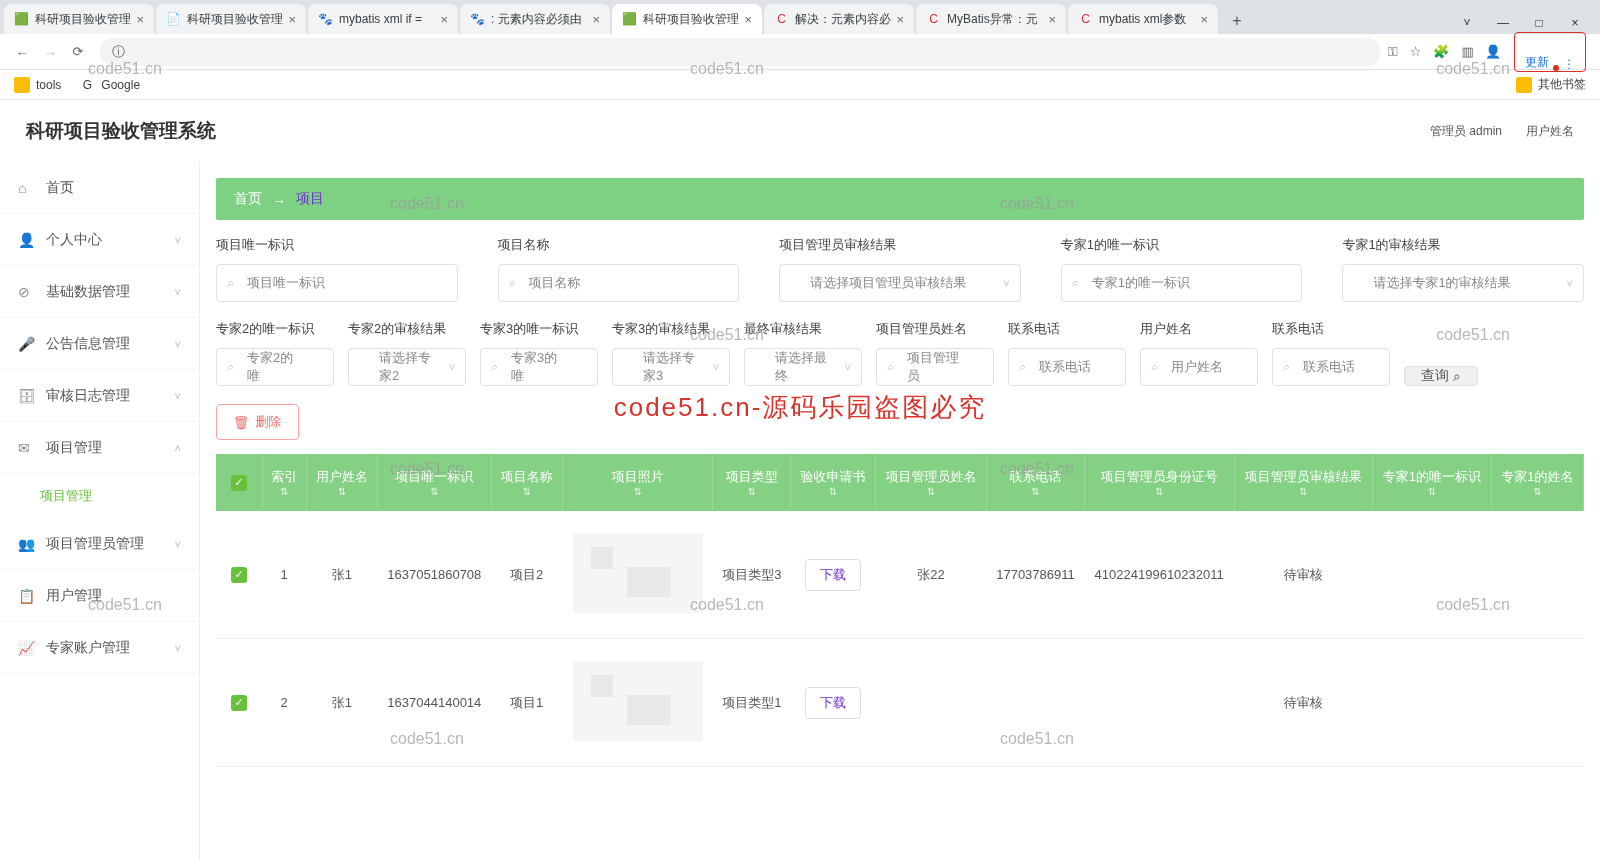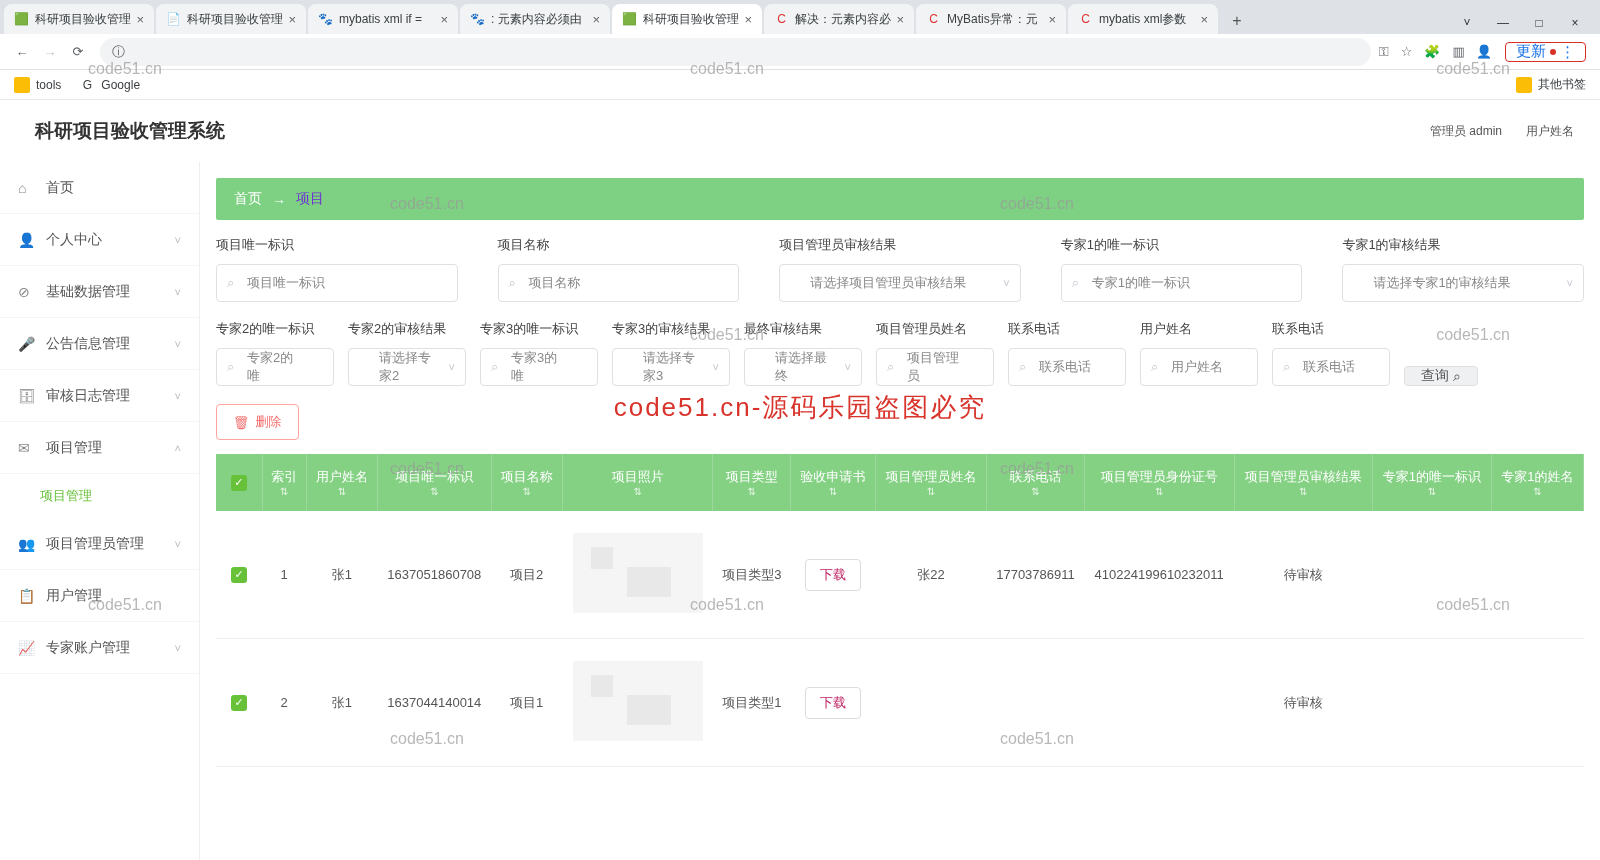--- a/index.html
+++ b/index.html
@@ -13,33 +13,33 @@
 .tab-close { margin-left:auto; color:#666; cursor:pointer; font-size:13px; }
 .new-tab { width:26px; height:26px; display:flex; align-items:center; justify-content:center; color:#555; margin-left:4px; font-size:16px; }
 .chrome-ctrls { margin-left:auto; display:flex; gap:22px; padding:0 14px 4px 0; color:#333; font-size:12px; }
 .chrome-ctrls span { width:14px; text-align:center; }
 
 .address-bar { height:36px; background:#fff; display:flex; align-items:center; padding:0 8px; border-bottom:1px solid #e0e0e0; }
 .nav-btn { width:28px; height:28px; display:flex; align-items:center; justify-content:center; color:#5f6368; border-radius:50%; }
 .url-box { flex:1; height:28px; border-radius:14px; background:#f1f3f4; display:flex; align-items:center; padding:0 12px; margin:0 8px; font-size:13px; color:#202124; }
 .url-box .info-ico { margin-right:8px; color:#5f6368; }
 .url-actions { display:flex; gap:12px; align-items:center; color:#5f6368; padding-right:6px; }
-.update-btn { border:1px solid #d93025; color:#1a73e8; height:20px; padding:0 10px; border-radius:4px; display:flex; align-items:center; font-size:15px; }
+.update-btn { border:1px solid #d93025; color:#1a73e8; height:40px; padding:0 10px; border-radius:4px; display:flex; align-items:flex-end; font-size:12px; }
 .update-dot { width:6px; height:6px; background:#d93025; border-radius:50%; margin-left:4px; }
 
 .bookmarks { height:30px; background:#fff; display:flex; align-items:center; padding:0 14px; border-bottom:1px solid #e8e8e8; font-size:12px; color:#3c4043; }
 .bm-item { display:flex; align-items:center; margin-right:18px; }
 .bm-icon { width:16px; height:16px; background:#fbbd05; margin-right:6px; border-radius:2px; }
 .bm-g { width:16px; height:16px; margin-right:6px; display:inline-flex; align-items:center; justify-content:center; }
 .bm-right { margin-left:auto; display:flex; align-items:center; }
 
 
 .app { display:flex; height:calc(860px - 100px); flex-direction:column; }
 .app-header { height:62px; display:flex; align-items:center; padding:0 26px; justify-content:space-between; }
-.app-title { font-size:19px; font-weight:600;margin-left:9px; }
+.app-title { font-size:19px; font-weight:600; }
 .app-header-right { display:flex; gap:24px; color:#555; font-size:12px; }
 
 .app-body { display:flex; flex:1; overflow:hidden; background:#fff; }
 .sidebar { width:200px; border-right:1px solid #eee; overflow-y:auto; }
 .menu-item { height:52px; display:flex; align-items:center; padding:0 18px; color:#555; cursor:pointer; font-size:14px; border-bottom:1px solid #f5f5f5; }
 .menu-item .mi-icon { width:16px; margin-right:12px; color:#888; }
 .menu-item .arrow { margin-left:auto; color:#bbb; font-size:11px; }
 .sub-item { height:44px; display:flex; align-items:center; padding-left:40px; color:#67c23a; font-size:13px; cursor:pointer; }
 
 .content { flex:1; padding:0 16px 16px 16px; overflow:auto; }
@@ -60,21 +60,21 @@
 .search-btn { height:20px; padding:0 16px; background:#eef0f2; border:1px solid #e0e0e0; border-radius:4px; display:flex; align-items:center; color:#555; font-size:14px; margin-left:auto; }
 
 .del-btn { height:36px; padding:0 16px; border:1px solid #ffa39e; color:#f56c6c; border-radius:4px; background:#fff; display:inline-flex; align-items:center; gap:6px; margin-bottom:14px; font-size:13px; }
 
 .tbl-wrap { width:100%; overflow-x:auto; }
 table { border-collapse:collapse; width:100%; min-width:1200px; }
 th { background:#84d184; color:#fff; padding:14px 8px; font-size:13px; font-weight:400; text-align:center; border-right:1px solid rgba(255,255,255,.2); }
 th .sort { font-size:10px; opacity:.8; display:block; }
 td { padding:22px 8px; text-align:center; font-size:13px; color:#555; border-bottom:1px solid #eee; }
 .chk { width:16px; height:16px; background:#67c23a; border-radius:3px; display:inline-flex; align-items:center; justify-content:center; color:#fff; font-size:11px; }
-.dl-btn { border:1px solid #ddd; padding:6px 14px; border-radius:4px; background:#fff; color:#be185d; font-size:13px; }
+.dl-btn { border:1px solid #ddd; padding:6px 14px; border-radius:4px; background:#fff; color:#6d28d9; font-size:13px; }
 .img-ph { width:130px; height:80px; background:#f5f5f5; display:inline-block; position:relative; }
 .img-ph::before, .img-ph::after { content:""; position:absolute; background:#e8e8e8; }
 .img-ph::before { left:18px; top:14px; width:22px; height:22px; }
 .img-ph::after { left:54px; top:34px; width:44px; height:30px; }
 
 .watermark { position:absolute; color:#999; font-size:16px; pointer-events:none; opacity:.7; font-family:Arial; }
 .big-wm { position:fixed; top:390px; left:50%; transform:translateX(-50%); color:#d8342c; font-size:26px; font-weight:400; letter-spacing:2px; pointer-events:none; z-index:999; white-space:nowrap;}
 </style>
 </head>
 <body>

